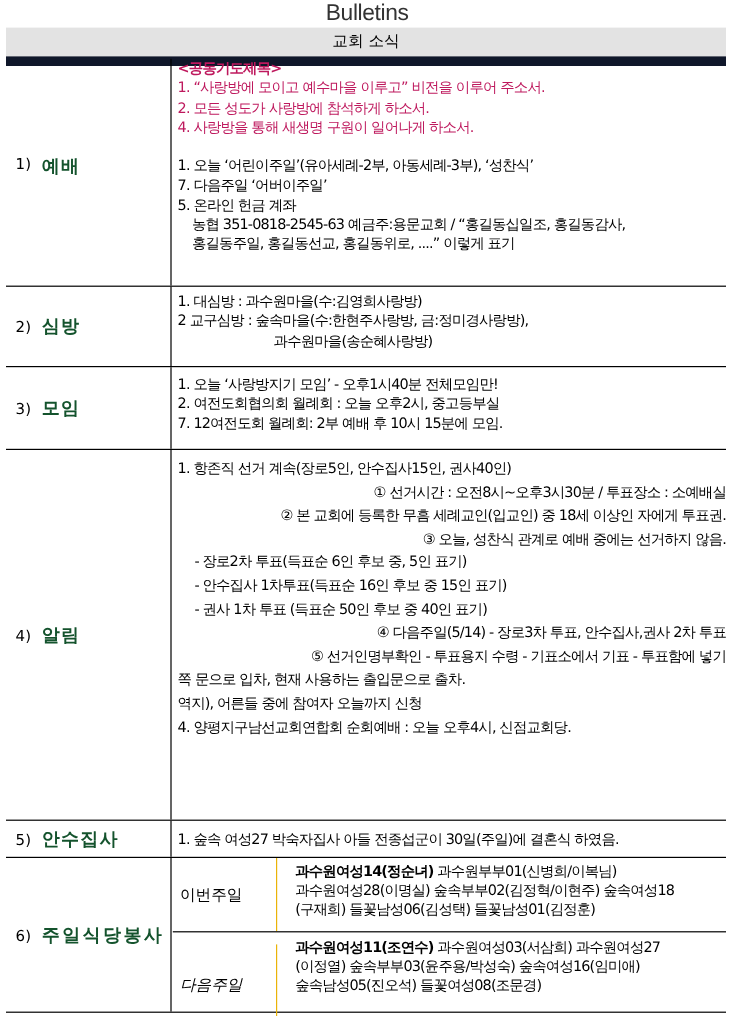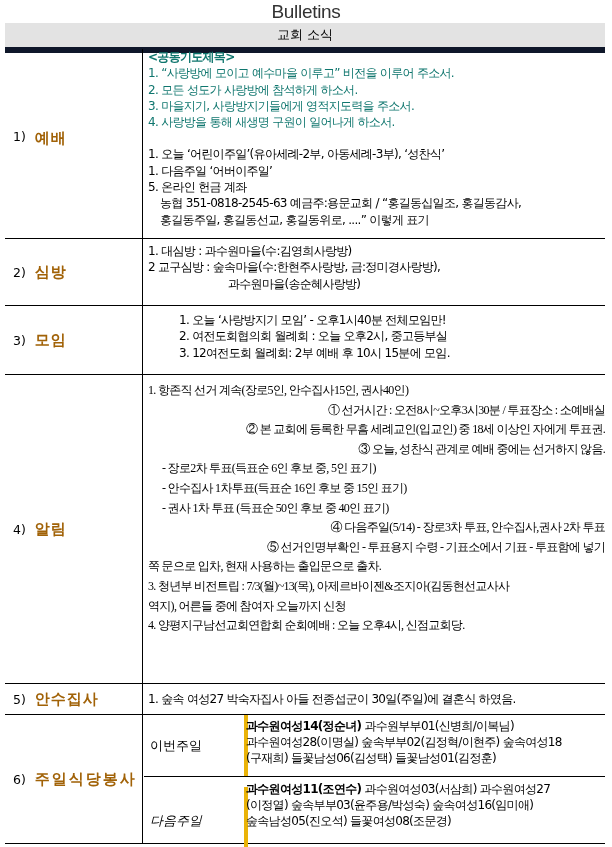--- a/index.html
+++ b/index.html
@@ -2,37 +2,37 @@
 <html><head>
 <meta charset="utf-8">
 <style>
   html, body { margin: 0; padding: 0; background: #ffffff; }
   body { width: 612px; height: 847px; overflow: hidden; position: relative;
          font-family: "DejaVu Sans", "Liberation Sans", sans-serif; color: #000; }
   .page-title { position: absolute; left: 0; top: 0; width: 612px; height: 19px;
                 text-align: center; font-size: 19px; line-height: 24px; color: #333;
                 font-family: "Liberation Sans", "DejaVu Sans", sans-serif; font-weight: 300; letter-spacing: -0.3px; }
   .section-header { position: absolute; left: 5px; top: 23px; width: 600px; height: 24px;
-                    background: #e3e3e3; border-bottom: 6px solid #0f172a; text-align: center;
+                    background: #e3e3e3; border-bottom: 8px solid #0f172a; text-align: center;
                     font-size: 13px; line-height: 24px; }
   .row { position: absolute; left: 5px; width: 600px; border-bottom: 1px solid #000; box-sizing: border-box; }
   .label { position: absolute; left: 0; top: 0; width: 138px; height: 100%; box-sizing: border-box;
            border-right: 1px solid #000; display: flex; align-items: center; padding-left: 8px; font-size: 13px; }
   .label .num { color: #000; margin-right: 9px; font-size: 12.5px; }
-  .label .txt { font-weight: bold; color: #a16207; font-size: 15px; letter-spacing: 1px; }
+  .label .txt { font-weight: bold; color: #14532d; font-size: 15px; letter-spacing: 1px; }
   .content { position: absolute; left: 139px; top: 0; right: 0; height: 100%; padding: 2px 0 0 4px; box-sizing: border-box;
              font-size: 12px; line-height: 16.3px; letter-spacing: -0.7px; white-space: nowrap; }
   .content .line { display: block; }
-  .blue { color: #0f766e; }
+  .blue { color: #be185d; }
   .ind1 { padding-left: 12px; }
   .ind2 { padding-left: 6px; text-align: right; }
   .ind3 { padding-left: 14px; }
   .ind-sub { padding-left: 80px; }
   .gap { height: 16px; }
-  .sub { position: absolute; left: 139px; width: 104px; box-sizing: border-box; border-right: 4px solid #eab308;
+  .sub { position: absolute; left: 139px; width: 87px; box-sizing: border-box; border-right: 1px solid #eab308;
          display: flex; align-items: center; padding-left: 6px; font-size: 13px; }
   .subcontent { position: absolute; left: 236px; right: 0; box-sizing: border-box; padding: 3px 0 0 5px;
                 font-size: 12px; line-height: 16px; letter-spacing: -0.7px; white-space: nowrap; }
   .subcontent b { font-weight: bold; }
   .hline { position: absolute; left: 139px; right: 0; border-top: 1px solid #000; }
 </style>
 </head>
 <body>
 
 <div class="page-title">Bulletins</div>
@@ -40,25 +40,24 @@
 
 <div class="row" style="top:49px;height:190px;">
   <div class="label" style="align-items:flex-start;padding-top:80px;">
     <span class="num">1)</span>
     <span class="txt">예배</span>
   </div>
   <div class="content" style="padding-top:0;">
     <span class="line blue" style="font-weight:bold;">&lt;공동기도제목&gt;</span>
     <span class="line blue">1.  “사랑방에 모이고 예수마을 이루고” 비전을 이루어 주소서.</span>
     <span class="line blue">2.  모든 성도가 사랑방에 참석하게 하소서.</span>
-    <span class="line blue">3.  마을지기, 사랑방지기들에게 영적지도력을 주소서.</span>
     <span class="line blue">4.  사랑방을 통해 새생명 구원이 일어나게 하소서.</span>
     <span class="line gap"></span>
     <span class="line">1.  오늘 ‘어린이주일’(유아세례-2부,  아동세례-3부),  ‘성찬식’</span>
-    <span class="line">1.  다음주일 ‘어버이주일’</span>
+    <span class="line">7.  다음주일 ‘어버이주일’</span>
     <span class="line">5.  온라인 헌금 계좌</span>
     <span class="line ind1">농협 351-0818-2545-63 예금주:용문교회 / “홍길동십일조,  홍길동감사,</span>
     <span class="line ind1">홍길동주일,  홍길동선교,  홍길동위로, ....”  이렇게 표기</span>
   </div>
 </div>
 
 <div class="row" style="top:239px;height:67px;">
   <div class="label">
     <span class="num">2)</span>
     <span class="txt">심방</span>
@@ -68,44 +67,43 @@
     <span class="line">2   교구심방 :  숲속마을(수:한현주사랑방,  금:정미경사랑방),</span>
     <span class="line ind-sub">과수원마을(송순혜사랑방)</span>
   </div>
 </div>
 
 <div class="row" style="top:306px;height:69px;">
   <div class="label">
     <span class="num">3)</span>
     <span class="txt">모임</span>
   </div>
-  <div class="content" style="padding-top:6px;margin-left:31px;">
+  <div class="content" style="padding-top:6px;">
     <span class="line">1.  오늘 ‘사랑방지기 모임’ - 오후1시40분  전체모임만!</span>
     <span class="line">2.  여전도회협의회 월례회 :  오늘 오후2시,  중고등부실</span>
-    <span class="line">3.  12여전도회 월례회:  2부 예배 후 10시 15분에 모임.</span>
+    <span class="line">7.  12여전도회 월례회:  2부 예배 후 10시 15분에 모임.</span>
   </div>
 </div>
 
 <div class="row" style="top:375px;height:309px;">
   <div class="label">
     <span class="num">4)</span>
     <span class="txt">알림</span>
   </div>
-  <div class="content" style="padding-top:6px;line-height:19.6px;font-family:Liberation Serif, serif;">
+  <div class="content" style="padding-top:6px;line-height:19.6px;">
     <span class="line">1.  항존직 선거 계속(장로5인,  안수집사15인,  권사40인)</span>
     <span class="line ind2">① 선거시간 :  오전8시~오후3시30분 / 투표장소 :  소예배실</span>
     <span class="line ind2">② 본 교회에 등록한 무흠 세례교인(입교인) 중 18세 이상인 자에게 투표권.</span>
     <span class="line ind2">③ 오늘,  성찬식 관계로 예배 중에는 선거하지 않음.</span>
     <span class="line ind3">- 장로2차 투표(득표순 6인 후보 중,  5인 표기)</span>
     <span class="line ind3">- 안수집사 1차투표(득표순 16인 후보 중 15인 표기)</span>
     <span class="line ind3">- 권사 1차 투표 (득표순 50인 후보 중 40인 표기)</span>
     <span class="line ind2">④ 다음주일(5/14) - 장로3차 투표,  안수집사,권사 2차 투표</span>
     <span class="line ind2">⑤ 선거인명부확인 - 투표용지 수령 - 기표소에서 기표 - 투표함에 넣기</span>
     <span class="line">쪽 문으로 입차,  현재 사용하는 출입문으로 출차.</span>
-    <span class="line">3.  청년부 비전트립 :  7/3(월)~13(목),  아제르바이젠&amp;조지아(김동현선교사사</span>
     <span class="line">역지),  어른들 중에 참여자 오늘까지 신청</span>
     <span class="line">4.  양평지구남선교회연합회 순회예배 :  오늘 오후4시,  신점교회당.</span>
   </div>
 </div>
 
 <div class="row" style="top:684px;height:31px;border-bottom:1.5px solid #000;">
   <div class="label">
     <span class="num">5)</span>
     <span class="txt">안수집사</span>
   </div>

